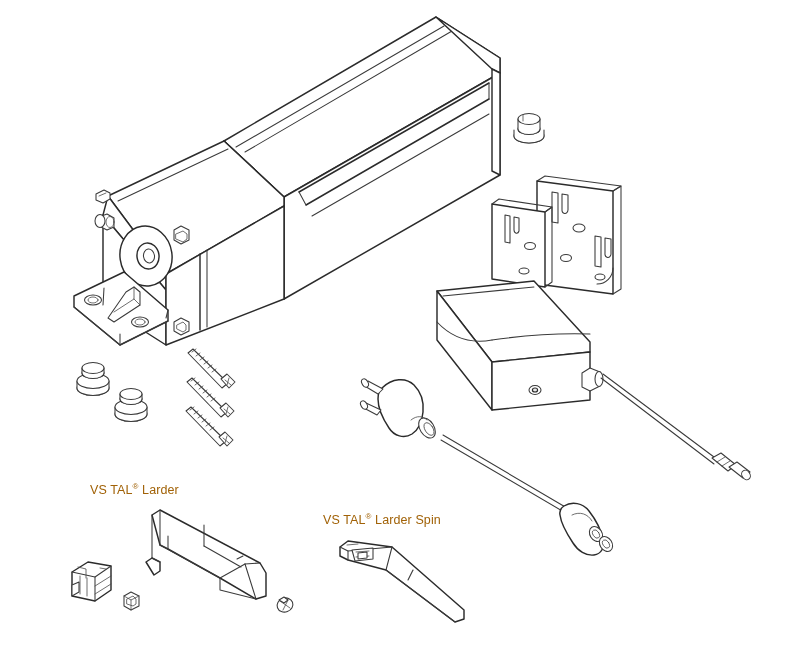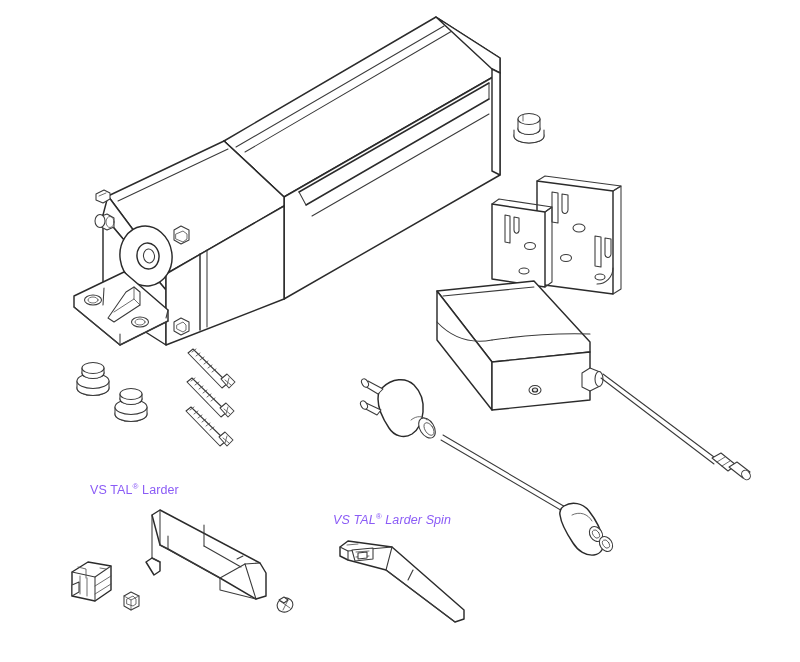--- a/index.html
+++ b/index.html
@@ -66,31 +66,31 @@
   .fillg {
     fill: #e8e8e8;
     stroke: #2b2b2b;
     stroke-width: 1.2;
     stroke-linejoin: round;
   }
   .label {
     position: absolute;
     font-family: "Liberation Sans", sans-serif;
     font-size: 12.5px;
-    color: #8b5cf6;
+    color: #a16207;
     white-space: nowrap;
     letter-spacing: 0.1px;
   }
   .label sup {
     font-size: 8px;
     vertical-align: super;
     line-height: 0;
   }
   #label-larder { left: 90px; top: 483px; }
-  #label-larder-spin { left: 333px; top: 513px; font-style: italic; }
+  #label-larder-spin { left: 323px; top: 513px; }
 </style>
 </head>
 <body>
 
 <div id="diagram-root">
 
   <svg class="drawing" viewBox="0 0 800 662" xmlns="http://www.w3.org/2000/svg">
 
     <g>
 

